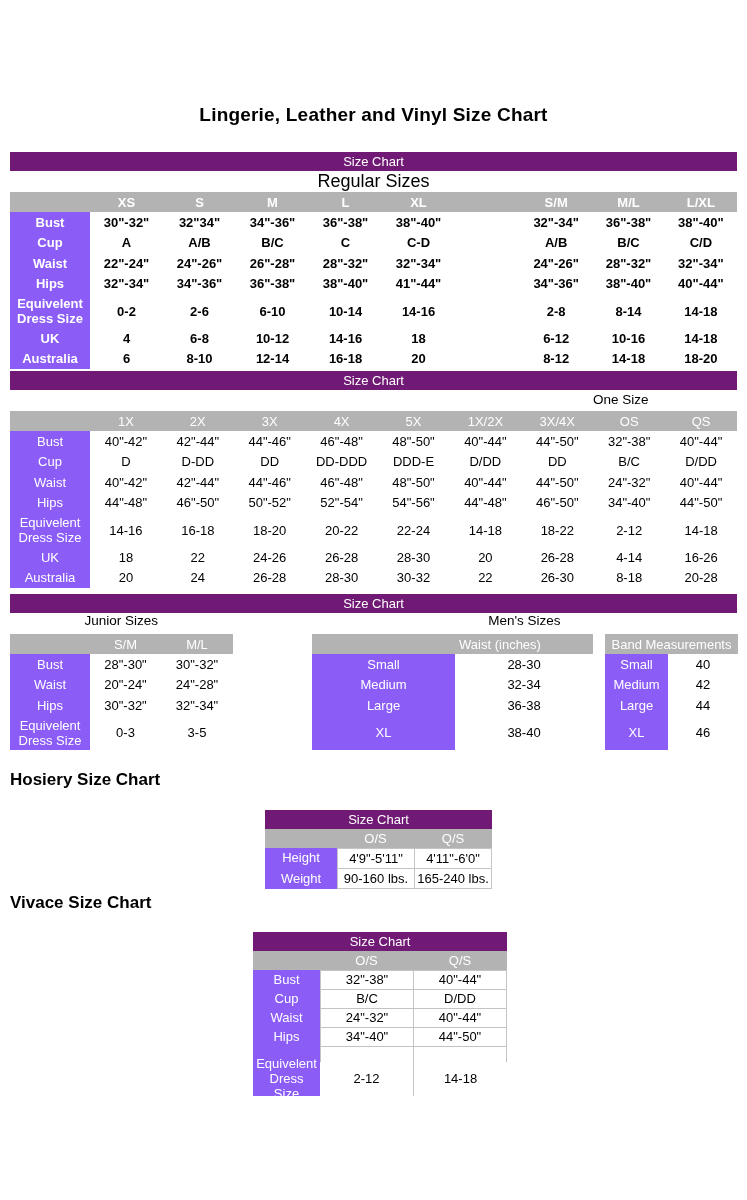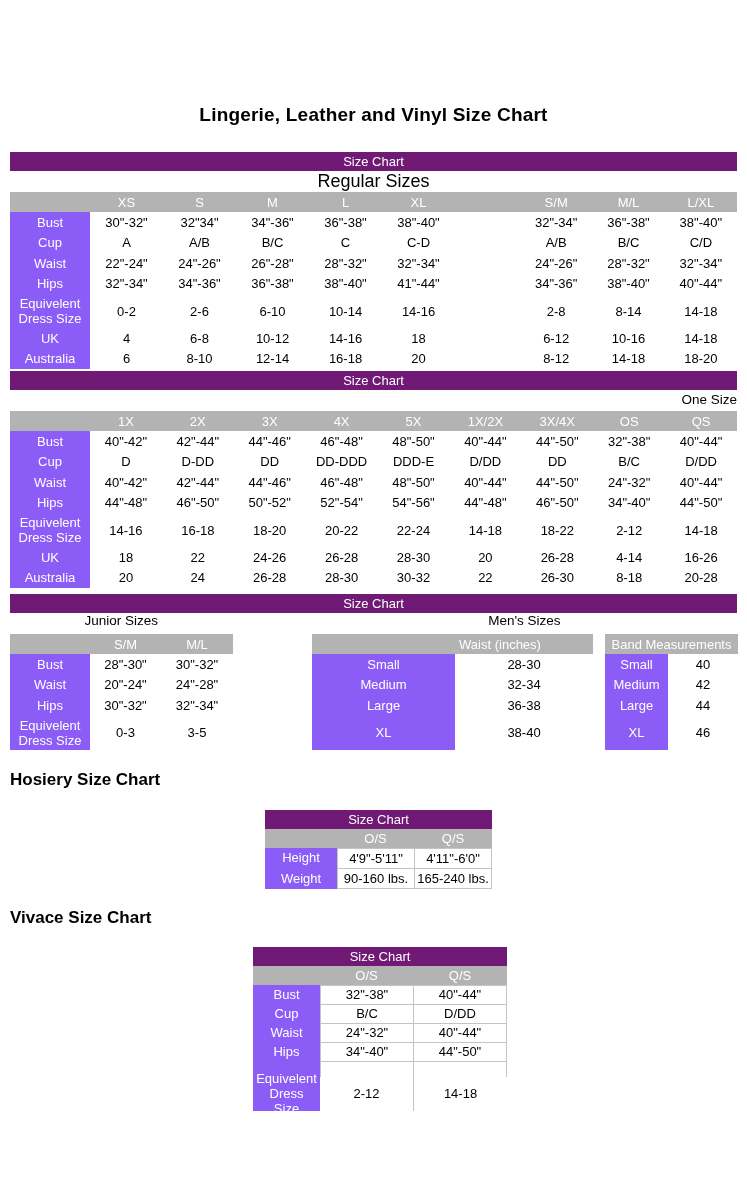--- a/index.html
+++ b/index.html
@@ -26,34 +26,34 @@
     height: 19px; display: flex; align-items: center; justify-content: center;
     font-size: 13px;
   }
   .subhead {
     height: 21px; display: flex; align-items: center; justify-content: center;
     font-size: 18px;
     text-align: center;
   }
   .subhead-row { position: relative; height: 21px; font-size: 13.5px; }
   .subhead-row .left-label  { position: absolute; left: 80px;  width: 360px; text-align: center; top: 2px; }
-  .subhead-row .right-label { position: absolute; left: 583px; width: 144px; text-align: right; top: 2px; }
+  .subhead-row .right-label { position: absolute; left: 583px; width: 144px; text-align: left; top: 2px; }
 
   .grid { display: grid; }
   .grid > div {
     display: flex; align-items: center; justify-content: center;
     font-size: 13px; text-align: center; line-height: 15px;
   }
   .hcell { background: #b3b3b3; color: #ffffff; height: 20px; }
   .lcell { background: #8b5cf6; color: #ffffff; height: 20.5px; padding: 0 4px; }
   .vcell { background: #ffffff; color: #000000; height: 20.5px; }
   .tall  { height: 34px !important; }
   .gaprow{ height: 16px !important; }
 
-  .t-regular { width: 727px; grid-template-columns: 80px repeat(5, 73px) 65px repeat(3, 1fr); }
+  .t-regular { width: 727px; grid-template-columns: 80px repeat(5, 73px) 65px repeat(3, 1fr); font-weight: bold; }
   .t-plus    { width: 727px; grid-template-columns: 80px repeat(9, 1fr); }
   .t-junior  { width: 223px; grid-template-columns: 80px 71px 72px; }
 
   .jm-titles { display: flex; height: 21px; align-items: flex-start; font-size: 13.5px; }
   .jm-titles .junior-w { width: 223px; text-align: center; }
   .jm-titles .mens-w   { width: 426px; margin-left: 79px; text-align: center; }
   .jm-row { display: flex; }
   .mens-block { margin-left: 79px; display: flex; gap: 12px; }
   .t-mens-waist { width: 281px; grid-template-columns: 143px 138px; }
   .t-mens-band  { width: 133px; grid-template-columns: 63px 70px; }
@@ -72,21 +72,21 @@
   .bordered .vcell { border-top: 1px solid #c4c4c4; border-left: 1px solid #c4c4c4; }
   .bordered .vcell.c-last { border-right: 1px solid #c4c4c4; }
   .bordered .vcell.r-last { border-bottom: 1px solid #c4c4c4; }
   .bordered .vcell.plain { border: none; }
   .bordered .vcell.plain.divided { border-left: 1px solid #c4c4c4; }
 
   .sec-regular { margin-top: 26px; }
   .sec-plus { margin-top: 2px; }
   .sec-jm { margin-top: 6px; }
   .hosiery-title { margin-top: 20px; }
-  .vivace-title { margin-top: 19px; }
+  .vivace-title { margin-top: 4px; }
 </style>
 </head>
 <body>
 
 <div class="content">
 
   <h1 class="main-title">Lingerie, Leather and Vinyl Size Chart</h1>
 
   <div class="sec-regular">
     <div class="bar">Size Chart</div>

